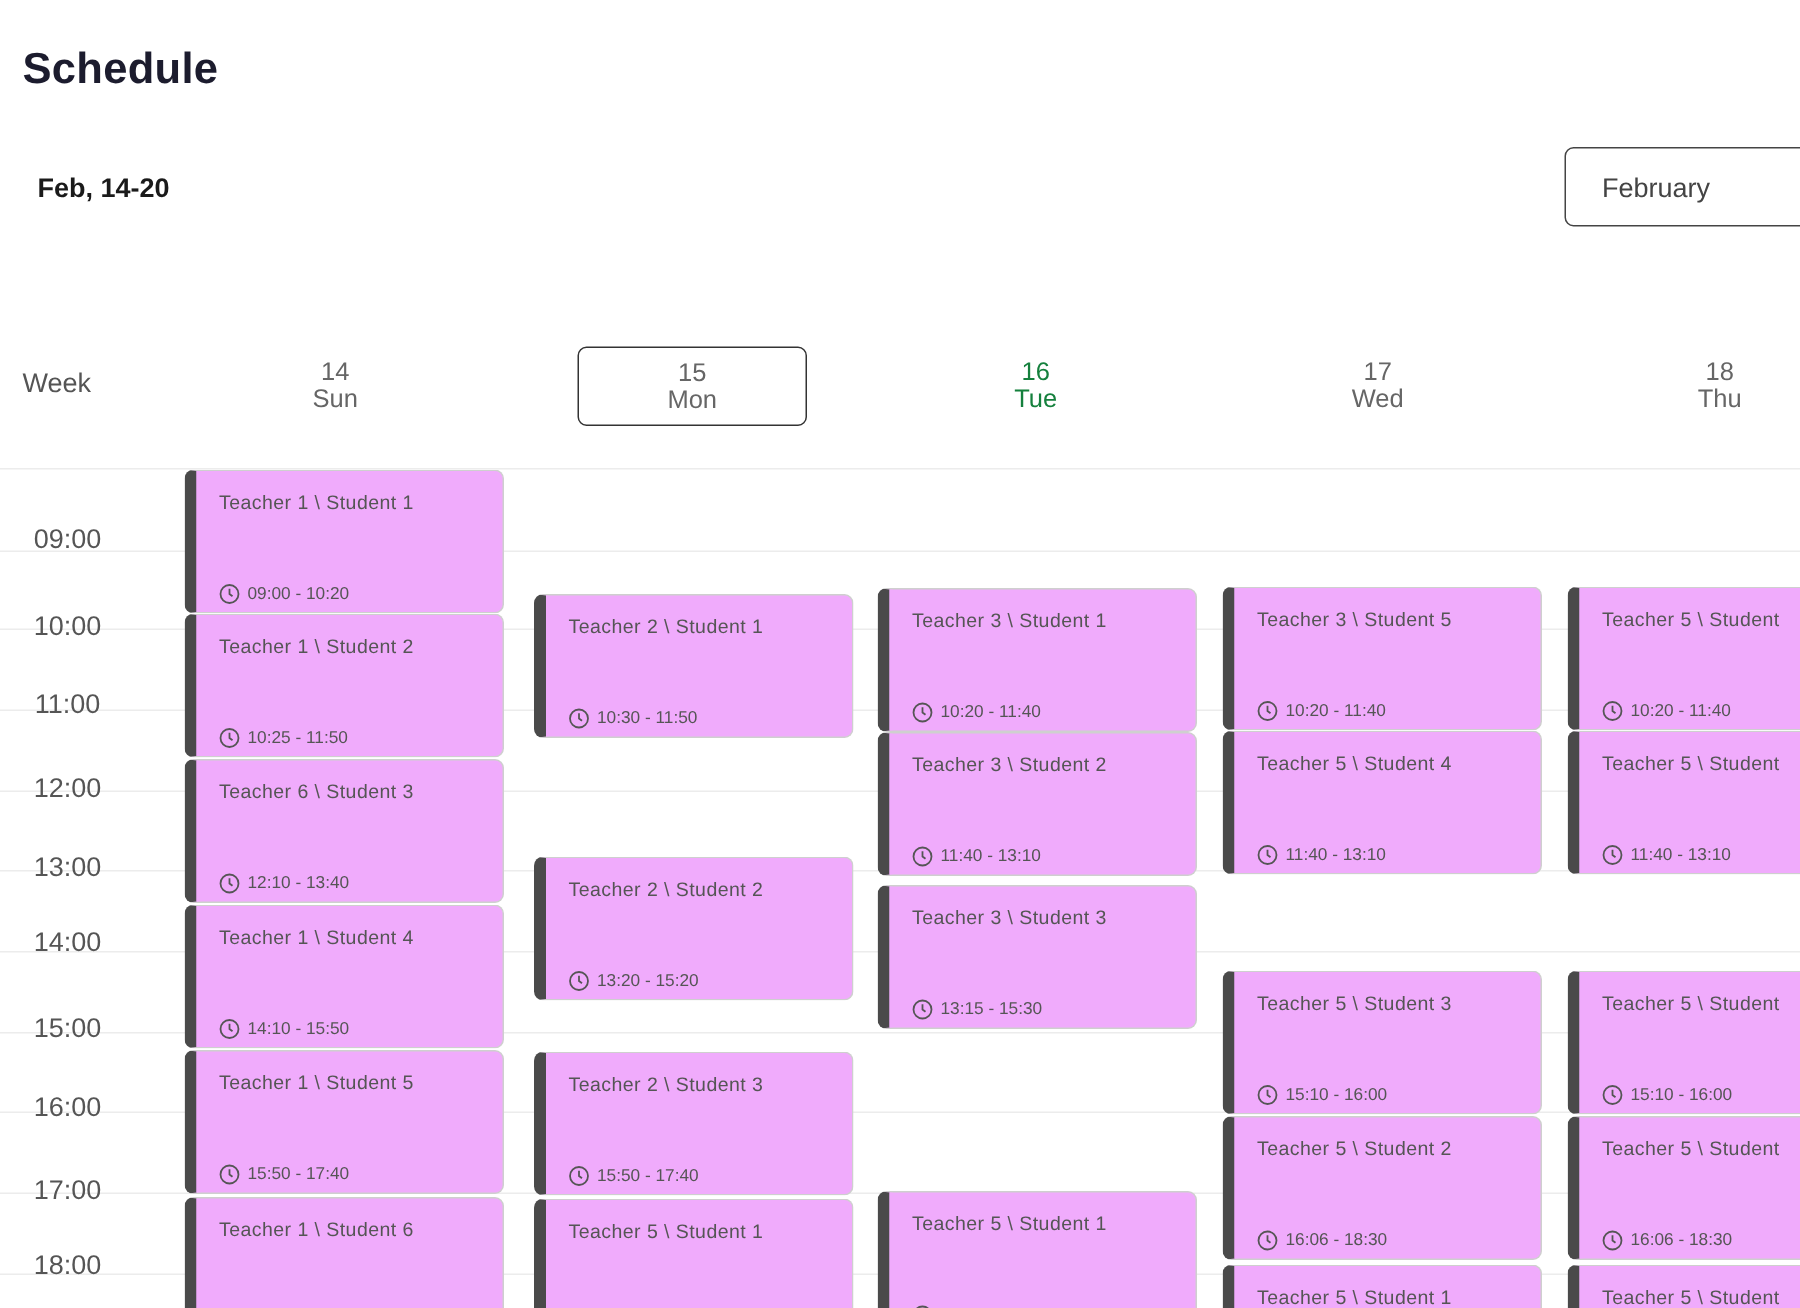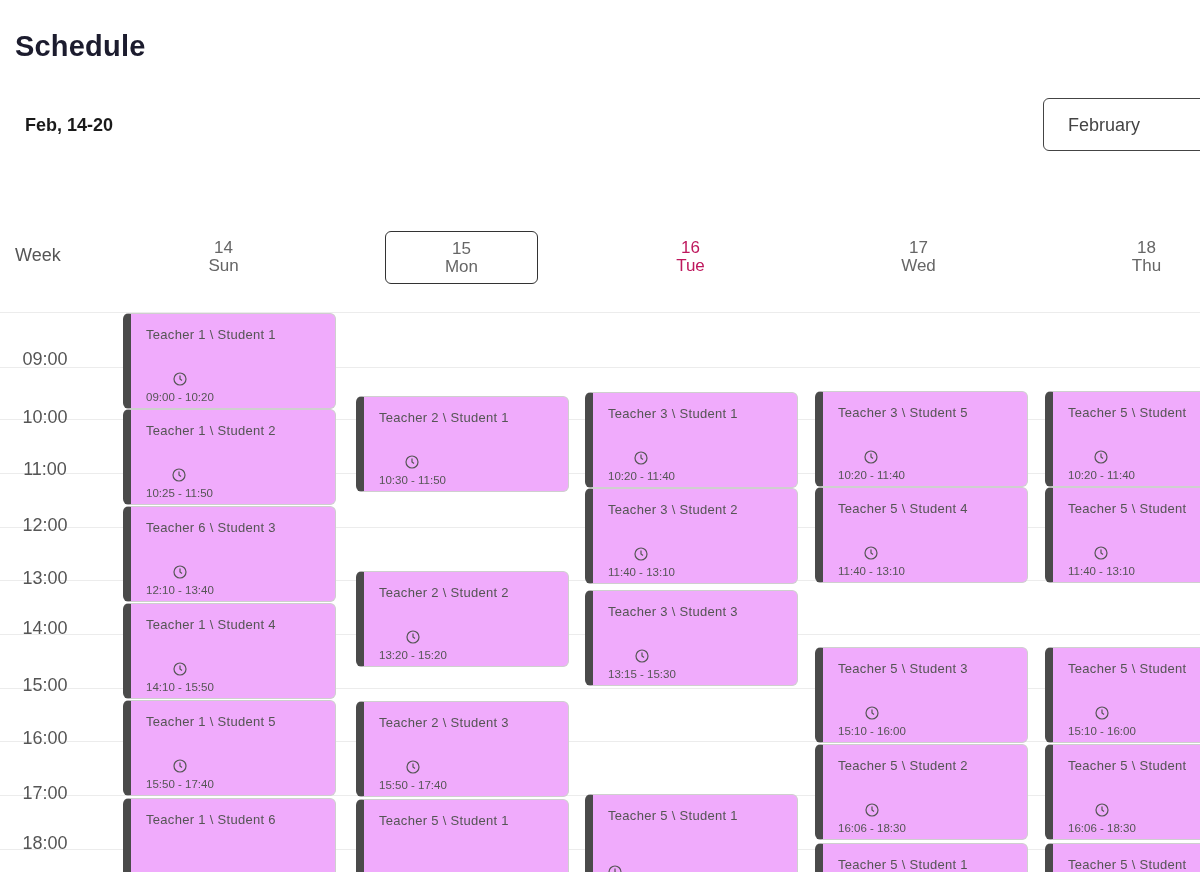--- a/index.html
+++ b/index.html
@@ -4,27 +4,27 @@
 <style>
   * { box-sizing: border-box; margin: 0; padding: 0; }
   html, body { width: 1200px; height: 872px; overflow: hidden; background: #ffffff; }
   body { font-family: "Liberation Sans", "DejaVu Sans", sans-serif; color: #1a1a2e; position: relative; }
   .page-title { position: absolute; left: 15px; top: 30px; font-size: 29px; font-weight: 700; color: #1c1c2e; letter-spacing: 0.2px; }
   .date-range { position: absolute; left: 25px; top: 115px; font-size: 18px; font-weight: 700; color: #1a1a1a; }
   .month-select { position: absolute; left: 1043px; top: 98px; width: 180px; height: 53px; border: 1px solid #444; border-radius: 6px; background: #fff; padding: 16px 0 0 24px; font-size: 18px; color: #444; cursor: pointer; }
   .week-label { position: absolute; left: 15px; top: 245px; font-size: 18px; color: #555; }
   .day-header { position: absolute; top: 231px; width: 153px; height: 53px; text-align: center; color: #666; font-size: 17px; line-height: 18px; padding-top: 8px; cursor: pointer; }
   .day-header.selected { border: 1px solid #333; border-radius: 6px; }
-  .day-header.today { color: #be185d; }
+  .day-header.today { color: #15803d; }
   .day-header .num, .day-header .name { display: block; }
   .hline { position: absolute; left: 0; width: 1200px; height: 1px; background: #ececec; }
   .time-label { position: absolute; left: 0; width: 90px; text-align: center; font-size: 18px; color: #555; margin-top: 22px; }
   .card { position: absolute; width: 213px; height: 96px; background: #f0abfc; border: 1px solid #cfcfcf; border-left: 8px solid #4a4a4a; border-radius: 6px; cursor: pointer; }
   .card .title { position: absolute; left: 15px; top: 13px; font-size: 13px; color: #555; letter-spacing: 0.3px; white-space: nowrap; }
-  .card .time { position: absolute; left: 15px; bottom: 5px; font-size: 11.5px; color: #555; display: flex; align-items: center; gap: 5px; white-space: nowrap; flex-direction: column; }
+  .card .time { position: absolute; left: 15px; bottom: 5px; font-size: 11.5px; color: #555; display: flex; align-items: center; gap: 5px; white-space: nowrap; }
   .clock { width: 14px; height: 14px; display: inline-block; }
 </style>
 </head>
 <body>
 
 <h1 class="page-title">Schedule</h1>
 <div class="date-range">Feb, 14-20</div>
 <div class="month-select">
   <span>February</span>
 </div>

